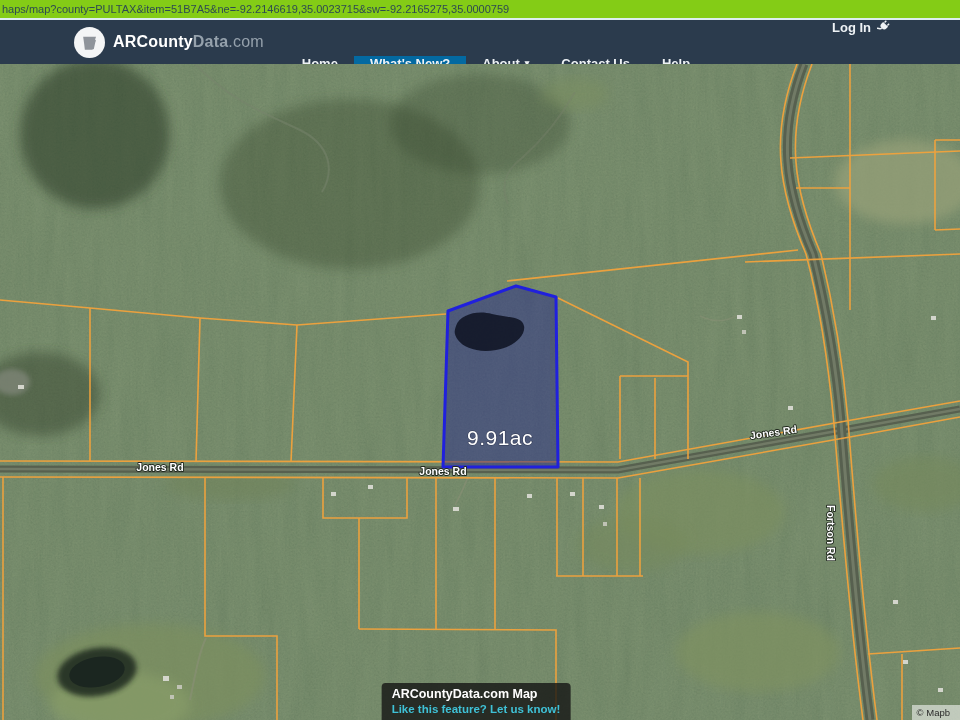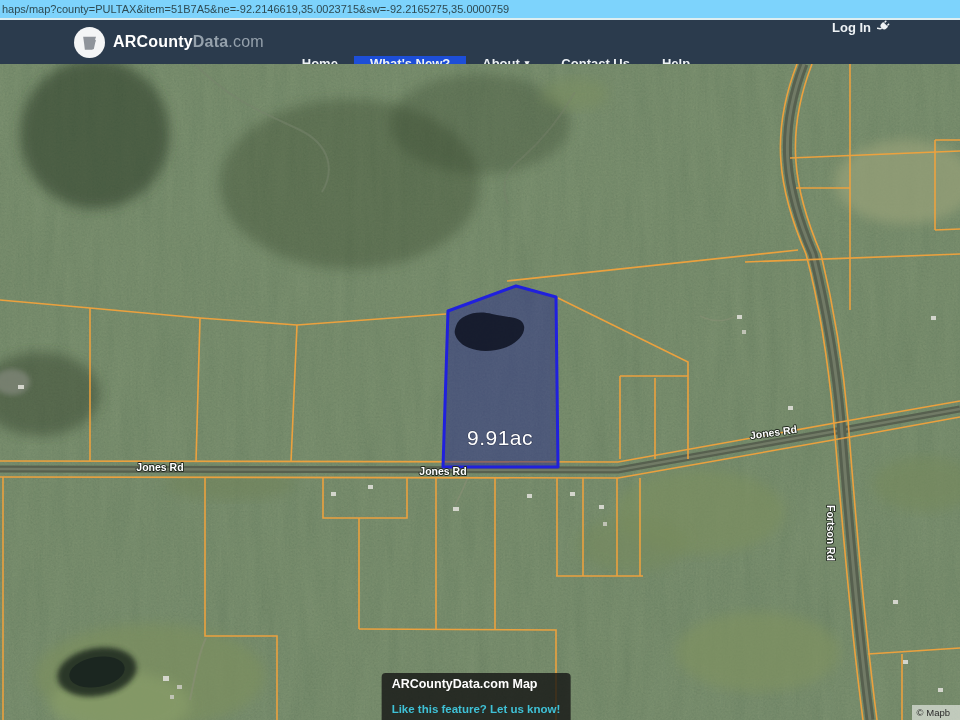--- a/index.html
+++ b/index.html
@@ -1,50 +1,50 @@
 <!DOCTYPE html>
 <html><head>
 <meta charset="utf-8">
 <style>
   html,body{margin:0;padding:0;}
   body{width:960px;height:720px;overflow:hidden;font-family:"Liberation Sans",sans-serif;background:#222;}
   .page{width:960px;height:720px;position:relative;background:#2b3b4d;}
 
   
-  .urlbar{height:20px;background:#7dd3fc;color:#2e4a52;font-size:11px;line-height:19px;
+  .urlbar{height:20px;background:#84cc16;color:#2e4a52;font-size:11px;line-height:19px;
     padding-left:2px;box-sizing:border-box;white-space:nowrap;overflow:hidden;
     box-shadow:inset 0 -2px 0 #ddeef1;}
 
   
   .navbar{height:44px;background:#2b3b4d;display:flex;align-items:stretch;padding-left:74px;box-sizing:border-box;}
   .brand{display:flex;align-items:center;cursor:pointer;}
   .logo-circle{width:31px;height:31px;border-radius:50%;background:#f4f5f6;display:flex;align-items:center;justify-content:center;margin-right:8px;}
   .brand-text{font-size:16px;letter-spacing:.2px;}
   .brand-text .b1{color:#ffffff;font-weight:700;}
   .brand-text .b2{color:#95a1ac;font-weight:700;}
   .brand-text .b3{color:#95a1ac;font-weight:400;}
   .nav-items{display:flex;align-items:center;margin-left:22px;margin-top:42px;}
   .nav-item{display:flex;align-items:center;padding:0 16px;color:#eef2f5;font-size:13px;font-weight:700;cursor:pointer;}
-  .nav-item.active{background:#1d4ed8;}
+  .nav-item.active{background:#0369a1;}
   .caret{font-size:9px;margin-left:5px;color:#eef2f5;}
   .login{margin-left:auto;margin-right:70px;display:flex;align-items:flex-start;color:#eef2f5;font-size:13px;font-weight:700;cursor:pointer;}
   .login svg{margin-left:6px;}
 
   
   .map-wrap{position:relative;width:960px;height:656px;background:#49593c;}
   .map-wrap svg.mapsvg{position:absolute;left:0;top:0;}
   .road-label{paint-order:stroke;stroke:#222a20;stroke-width:1.8px;stroke-linejoin:round;
     fill:#ffffff;font-weight:700;font-size:10.5px;font-family:"Liberation Sans",sans-serif;}
   .acreage-label{fill:#ffffff;font-size:21px;font-family:"Liberation Sans",sans-serif;
     paint-order:stroke;stroke:rgba(10,10,30,.45);stroke-width:1px;letter-spacing:.5px;}
 
   .attrib{position:absolute;left:476px;transform:translateX(-50%);bottom:0;background:rgba(18,18,18,.78);
     border-radius:4px 4px 0 0;padding:4px 10px 5px;white-space:nowrap;}
   .attrib .t1{color:#ffffff;font-weight:700;font-size:12.5px;}
-  .attrib .t2{color:#3fc1d6;font-weight:600;font-size:11.5px;margin-top:12px;cursor:pointer;}
+  .attrib .t2{color:#3fc1d6;font-weight:600;font-size:11.5px;margin-top:2px;cursor:pointer;}
   .mapbox-attrib{position:absolute;right:0;bottom:0;background:rgba(255,255,255,.55);color:#2a2a2a;
     font-size:9.5px;padding:2px 10px 2px 5px;white-space:nowrap;cursor:pointer;}
 </style>
 </head>
 <body>
 
 <div class="page">
 
   <div class="urlbar">
     <span>haps/map?county=PULTAX&amp;item=51B7A5&amp;ne=-92.2146619,35.0023715&amp;sw=-92.2165275,35.0000759</span>

